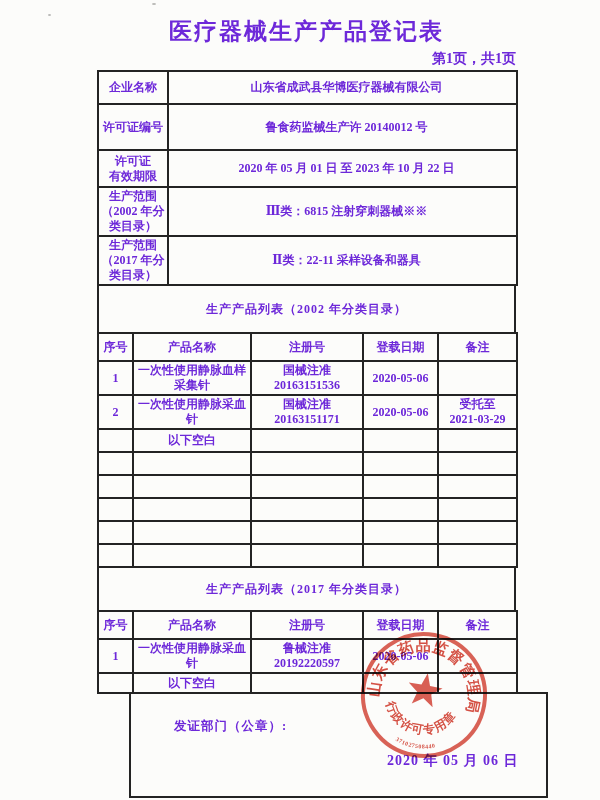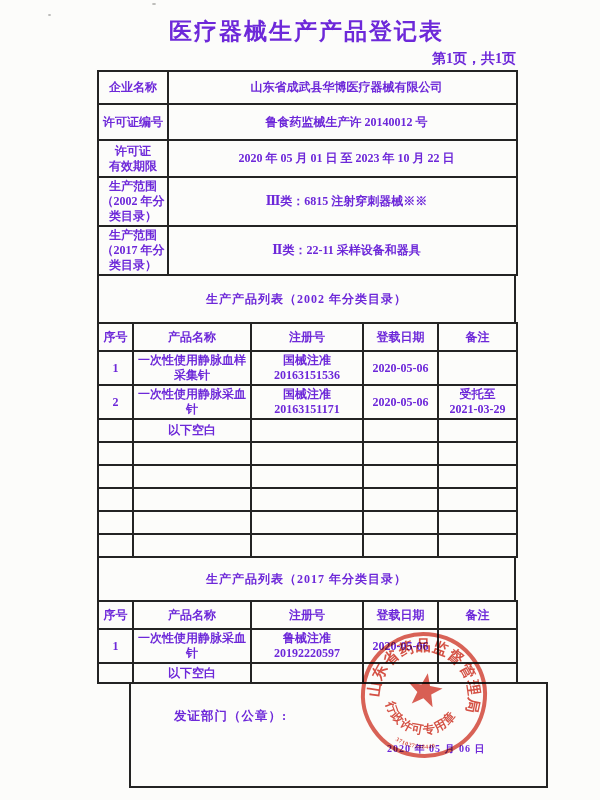--- a/index.html
+++ b/index.html
@@ -43,21 +43,21 @@
   .footer-cell {
     position:relative; margin-top:-2px; width:415px; height:102px;
     border:2px solid #232323; background:transparent;margin-left:32px;
   }
   .issuer-label {
     position:absolute; left:43px; top:24px;
     font-size:12.5px; font-weight:bold; letter-spacing:1px;
   }
   .issue-date {
     position:absolute; left:256px; top:58px;
-    font-size:10px; font-weight:bold; letter-spacing:1px;
+    font-size:14px; font-weight:bold; letter-spacing:1px;
     white-space:nowrap;
   }
 
   .seal {
     position:absolute; left:339px; top:610px; width:170px; height:170px;
     z-index:5; mix-blend-mode:multiply; opacity:0.88;
     transform:rotate(10deg);
     pointer-events:none;
   }
   .seal text { font-family:"Liberation Serif","DejaVu Serif",serif; font-weight:bold; }
@@ -78,21 +78,21 @@
     <table class="grid first">
       <colgroup>
           <col style="width:70px">
           <col style="width:349px">
         </colgroup>
       <tbody>
           <tr style="height:33px;">
         <td class="info-label">企业名称</td>
         <td class="info-value">山东省成武县华博医疗器械有限公司</td>
       </tr>
-      <tr style="height:36px;margin-top:45px;">
+      <tr style="height:46px;margin-top:45px;">
         <td class="info-label">许可证编号</td>
         <td class="info-value">鲁食药监械生产许 20140012 号</td>
       </tr>
       <tr style="height:37px;">
         <td class="info-label">许可证
 有效期限</td>
         <td class="info-value">2020 年 05 月 01 日 至 2023 年 10 月 22 日</td>
       </tr>
       <tr style="height:40px;">
         <td class="info-label">生产范围

